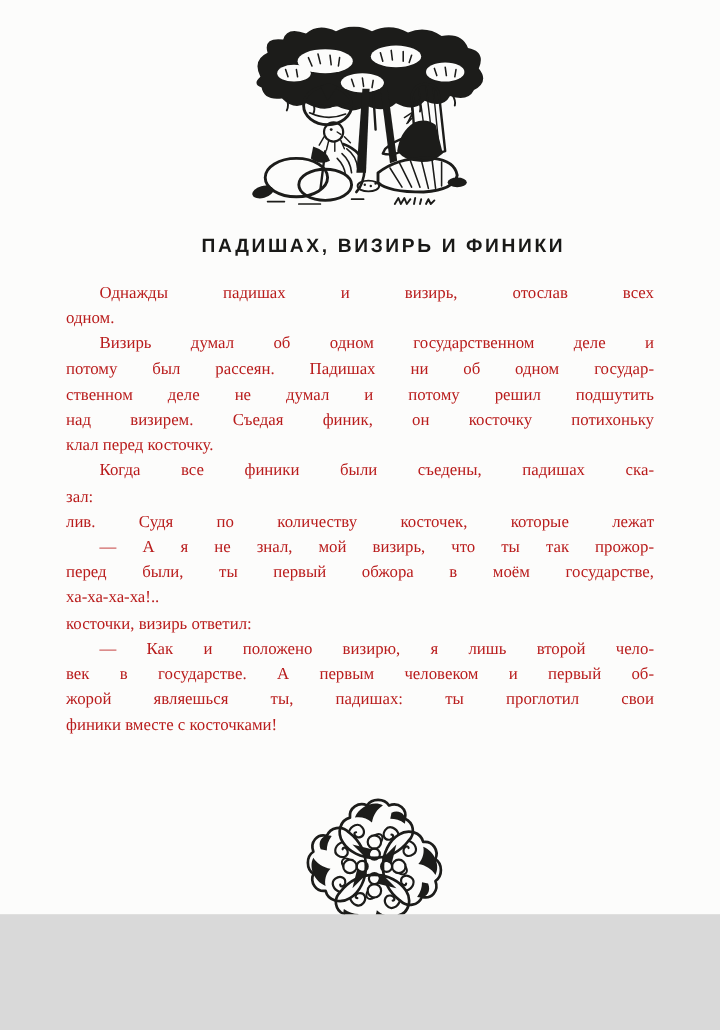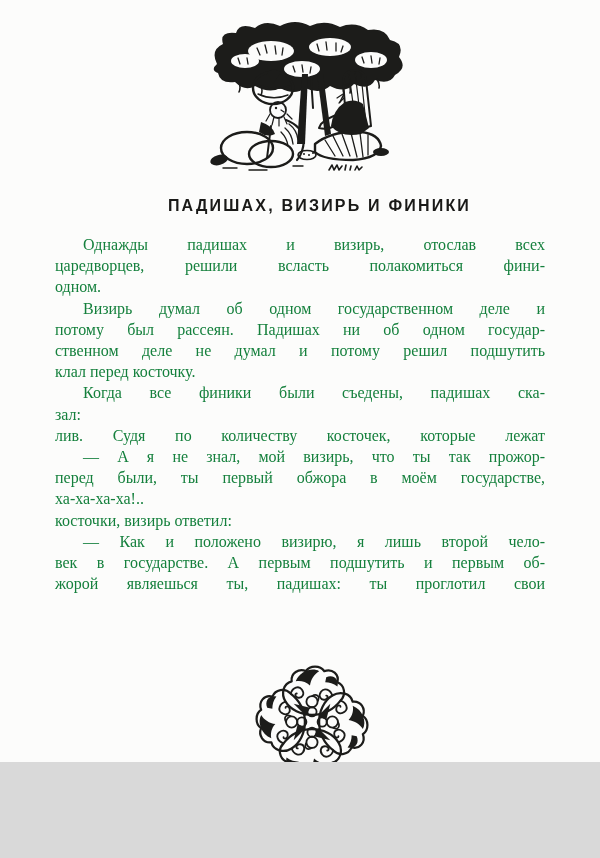--- a/index.html
+++ b/index.html
@@ -28,23 +28,23 @@
     font-weight: 700;
     font-size: 16px;
     letter-spacing: 2.2px;
     color: #191917;
     white-space: nowrap;
   }
   .body-text {
     position: absolute;
     left: 55px; top: 234px;
     width: 490px;
-    font-size: 16px;
+    font-size: 14px;
     line-height: 21.2px;
-    color: #15803d;
+    color: #b91c1c;
   }
   .line { text-align: justify; }
   .line.jfy { text-align-last: justify; }
   .line.indent { text-indent: 28px; }
   .ornament {
     position: absolute;
     left: 252px; top: 662px;
     width: 120px; height: 120px;
   }
   .page-number {
@@ -143,36 +143,37 @@
       </g>
 
       <path class="ink" stroke-width="1.6" d="M120 148 l3 -5 l2 5 l3 -5 l2 5 l3 -4 m3 4 l1 -5 m4 5 l1 -4 m4 4 l2 -4 l2 4 l3 -3"></path>
     </svg>
   </div>
 
   <h1 class="title">ПАДИШАХ, ВИЗИРЬ И ФИНИКИ</h1>
 
   <div class="body-text">
       <div class="line indent jfy">Однажды падишах и визирь, отослав всех</div>
-      <div class="line jfy">царедворцев, решили всласть полакомиться фини-</div>
       <div class="line">одном.</div>
       <div class="line indent jfy">Визирь думал об одном государственном деле и</div>
       <div class="line jfy">потому был рассеян. Падишах ни об одном государ-</div>
       <div class="line jfy">ственном деле не думал и потому решил подшутить</div>
+      <div class="line jfy">над визирем. Съедая финик, он косточку потихоньку</div>
       <div class="line">клал перед косточку.</div>
       <div class="line indent jfy">Когда все финики были съедены, падишах ска-</div>
       <div class="line">зал:</div>
       <div class="line jfy">лив. Судя по количеству косточек, которые лежат</div>
       <div class="line indent jfy">— А я не знал, мой визирь, что ты так прожор-</div>
       <div class="line jfy">перед были, ты первый обжора в моём государстве,</div>
       <div class="line">ха-ха-ха-ха!..</div>
       <div class="line">косточки, визирь ответил:</div>
       <div class="line indent jfy">— Как и положено визирю, я лишь второй чело-</div>
-      <div class="line jfy">век в государстве. А первым подшутить и первым об-</div>
+      <div class="line jfy">век в государстве. А первым человеком и первый об-</div>
       <div class="line jfy">жорой являешься ты, падишах: ты проглотил свои</div>
+      <div class="line">финики вместе с косточками!</div>
     </div>
 
   <div class="ornament">
     <svg viewBox="0 0 118 118" width="120" height="120">
       <defs>
         <g id="petal">
           <path class="ink" stroke-width="2.2" d="M59 52 C48 52 38 47 33 39 C28 31 31 21 39 19 C38 11 46 6 53 9 C57 3 67 3 71 9 C79 6 86 12 84 20 C91 23 93 32 87 38 C80 47 70 52 59 52 Z"></path>
           <path class="ink" stroke-width="1.8" d="M33 39 C27 41 25 47 29 50 C33 53 38 51 37 46 C36 43 33 43 33 45"></path>
           <path class="ink" stroke-width="1.8" d="M87 38 C93 40 95 46 91 49 C87 52 82 50 83 45 C84 42 87 42 87 44"></path>
           <path class="fill" d="M43 19 C47 9 59 5 66 9 C61 12 58 17 57 23 C53 19 47 18 43 19 Z"></path>

